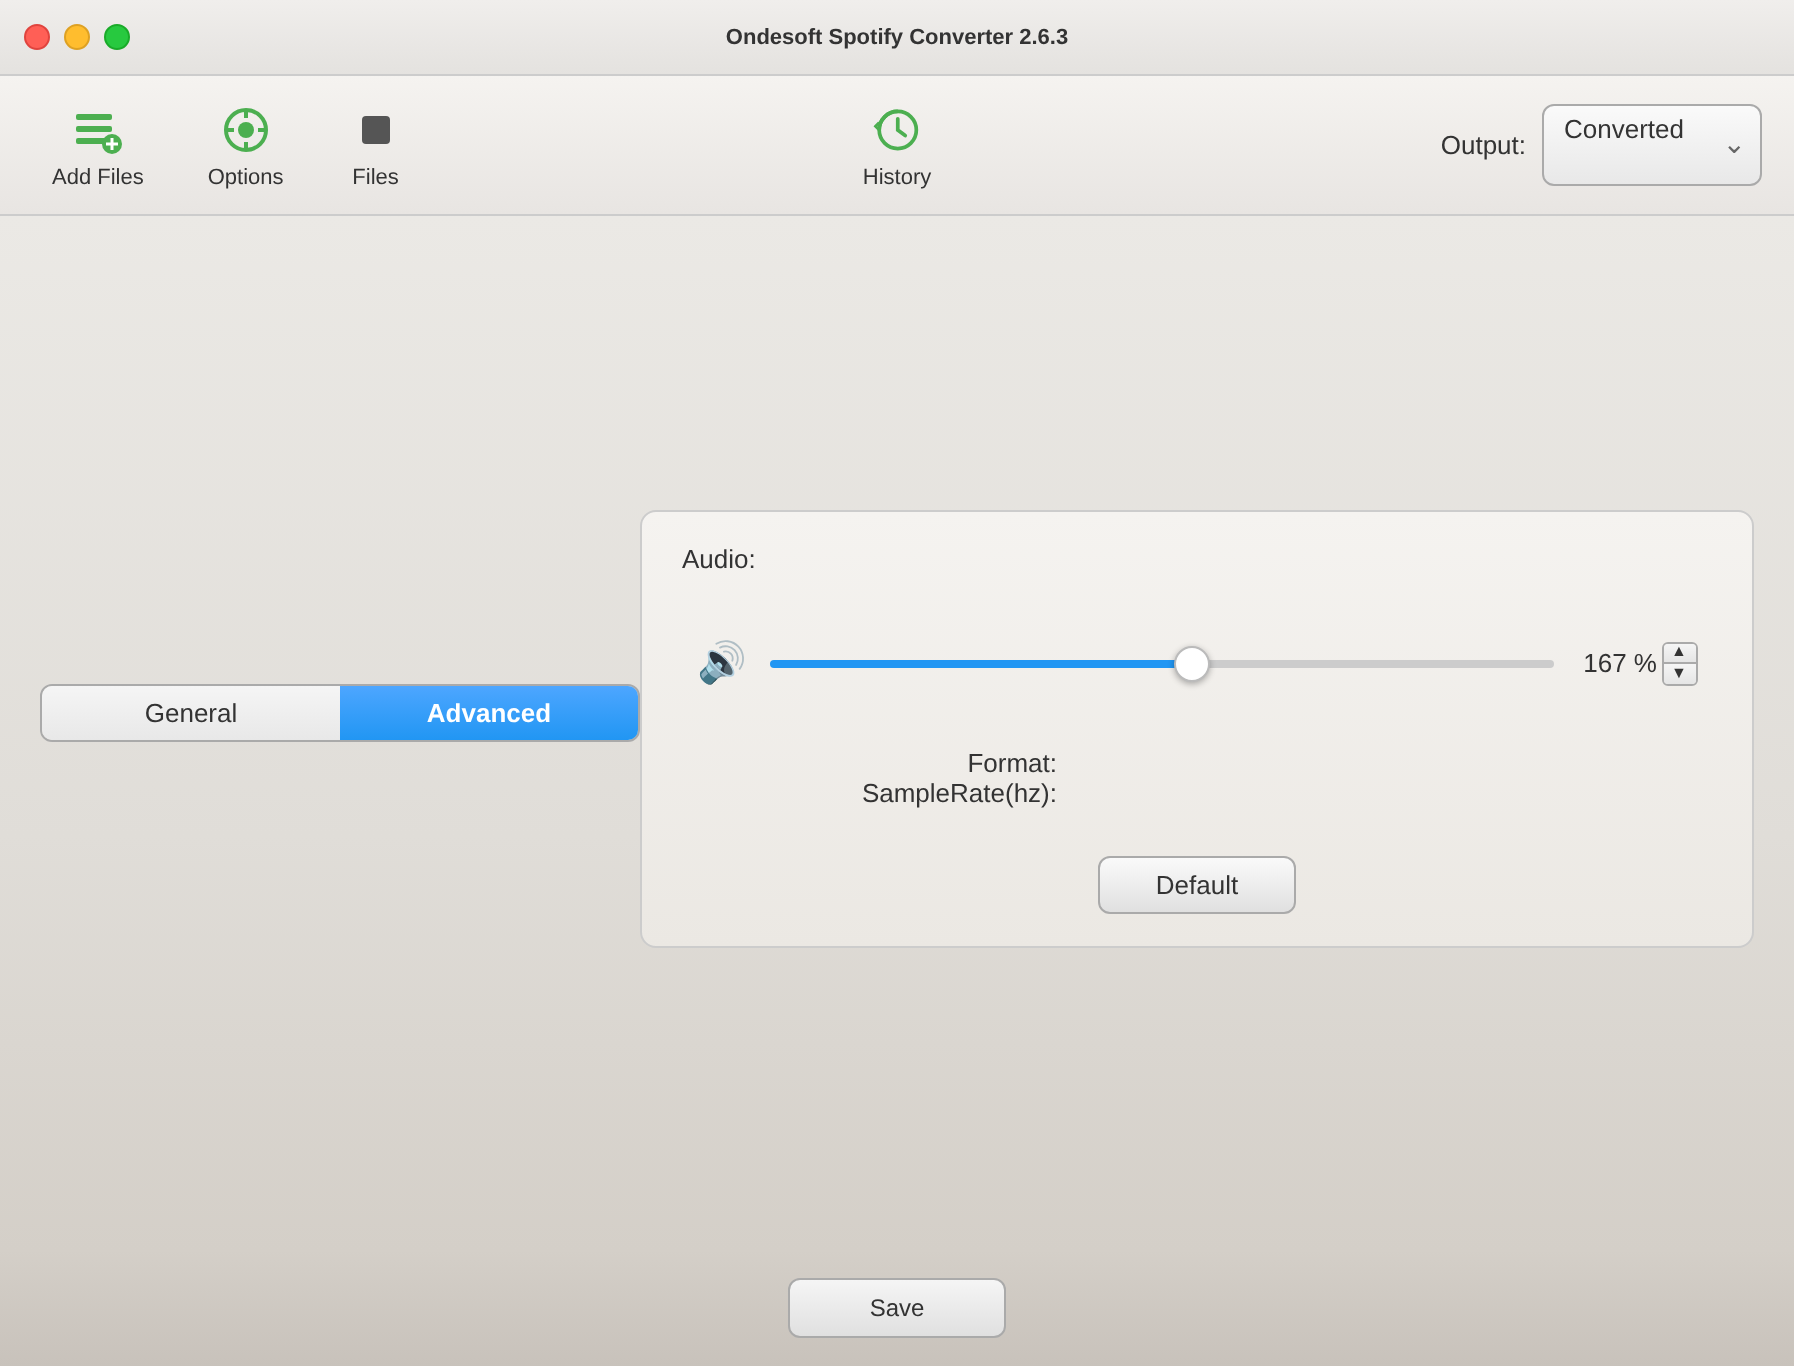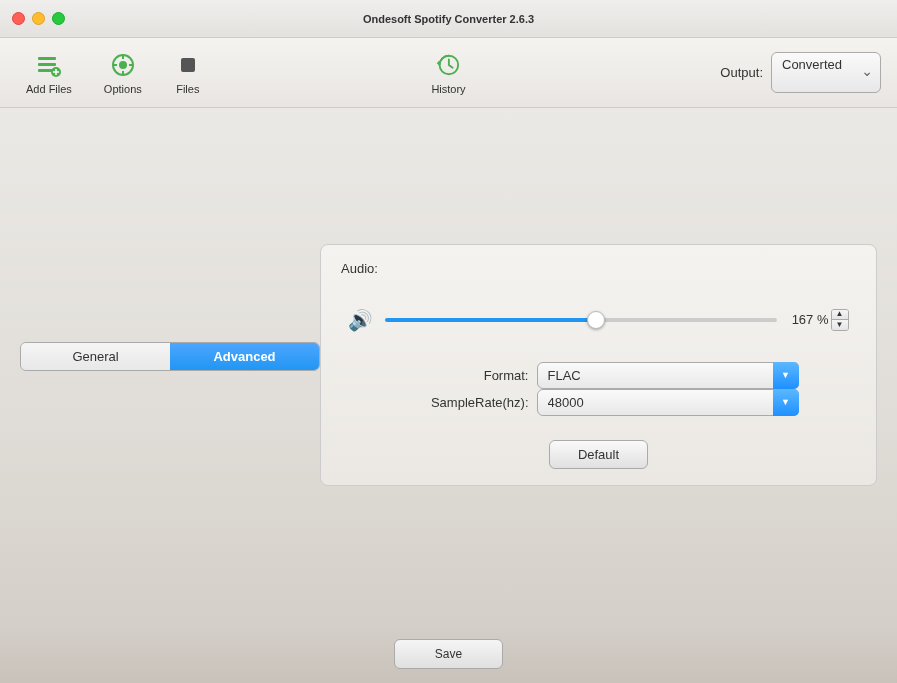--- a/index.html
+++ b/index.html
@@ -495,46 +495,24 @@
           <button class="stepper-btn">▲</button>
           <button class="stepper-btn">▼</button>
         </div>
       </div>
     </div>
 
     <div class="form-rows">
 
       <div class="form-row">
         <span class="form-row-label">Format:</span>
-        <div class="form-select-wrapper">
-          <select class="form-select">
-            <option>MP3</option>
-            <option selected="">FLAC</option>
-            <option>WAV</option>
-            <option>AAC</option>
-            <option>OGG</option>
-            <option>OPUS</option>
-          </select>
-          <div class="form-select-arrow"></div>
-        </div>
       </div>
 
       <div class="form-row">
         <span class="form-row-label">SampleRate(hz):</span>
-        <div class="form-select-wrapper">
-          <select class="form-select">
-            <option>8000</option>
-            <option>11025</option>
-            <option>22050</option>
-            <option>44100</option>
-            <option selected="">48000</option>
-            <option>96000</option>
-          </select>
-          <div class="form-select-arrow"></div>
-        </div>
       </div>
 
     </div>
 
     <div class="default-btn-row">
       <button class="default-btn">Default</button>
     </div>
   </div>
 </div>
 

